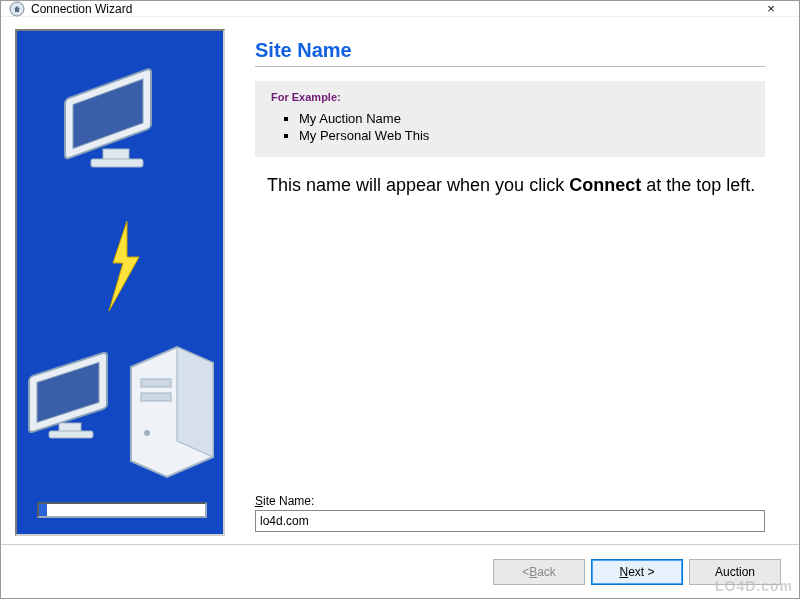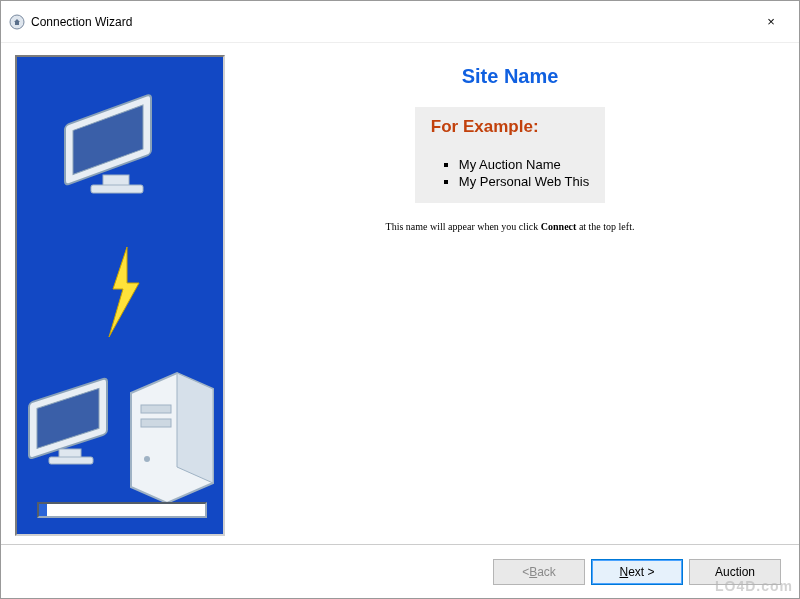--- a/index.html
+++ b/index.html
@@ -13,21 +13,21 @@
 }
 .window {
   width: 800px;
   height: 599px;
   border: 1px solid #999;
   background: #fff;
   display: flex;
   flex-direction: column;
 }
 .titlebar {
-  height: 42px;
+  height: 16px;
   display: flex;
   align-items: center;
   padding: 0 8px;
   background: #fff;
   border-bottom: 1px solid #eee;
 }
 .titlebar .appicon {
   width: 16px; height: 16px; margin-right: 6px;
   display: inline-flex; align-items: center; justify-content: center;
 }
@@ -50,46 +50,45 @@
   border: 2px inset #d0d0d0;
   background: #1248c4;
   position: relative;
   overflow: hidden;
 }
 .mainpanel {
   flex: 1;
   display: flex;
   flex-direction: column;
   padding: 10px 20px 4px 20px;
-  align-items: center;
 }
 .heading {
   font-family: Verdana, Arial, sans-serif;
   font-size: 20px;
   font-weight: bold;
   color: #1060e0;
   margin-bottom: 4px;
 }
 .hr { border: none; border-top: 1px solid #bbb; margin-bottom: 14px; }
 .desc {
   font-family: Verdana, Arial, sans-serif;
   font-size: 13px; color: #000; margin-bottom: 16px;
 }
 .examplebox {
   background: #eeeeee;
   padding: 10px 16px 12px 16px;
   margin-bottom: 18px;
   font-family: Verdana, Arial, sans-serif;
 }
-.examplebox .extitle { color: #c2410c; font-weight: bold; font-size: 17px; margin-bottom: 20px; }
+.examplebox .extitle { color: #701a75; font-weight: bold; font-size: 11px; margin-bottom: 8px; }
 .examplebox ul { list-style: square; margin-left: 28px; font-size: 13px; }
 .examplebox li { margin: 2px 0; }
 .note {
-  font-family: Liberation Serif, serif;
-  font-size: 10px; margin-bottom: 18px;
+  font-family: Liberation Sans, sans-serif;
+  font-size: 18px; margin-bottom: 18px; margin-left: 12px;
 }
 .mainpanel .filler { flex: 1; }
 .fieldlabel { font-size: 12px; text-decoration: underline; text-decoration-color: transparent; }
 .fieldlabel .u { text-decoration: underline; }
 .textinput {
   width: 100%;
   height: 22px;
   border: 1px solid #888;
   padding: 2px 4px;
   font-size: 12px;
@@ -211,20 +210,26 @@
           <li>My Personal Web This</li>
         </ul>
       </div>
 
       <div class="note">
         <span>This name will appear when you click </span><b>Connect</b><span> at the top left.</span>
       </div>
 
       <div class="filler"></div>
 
+      <div>
+        <label class="fieldlabel">
+          <span class="u">S</span><span>ite Name:</span>
+        </label><br>
+        <input type="text" class="textinput" value="lo4d.com" style="">
+      </div>
     </div>
 
   </div>
 
   <div class="buttonbar">
     <button class="btn disabled">
       <span>&lt; </span>
         <span class="u">B</span>
         <span>ack</span>
     </button>

